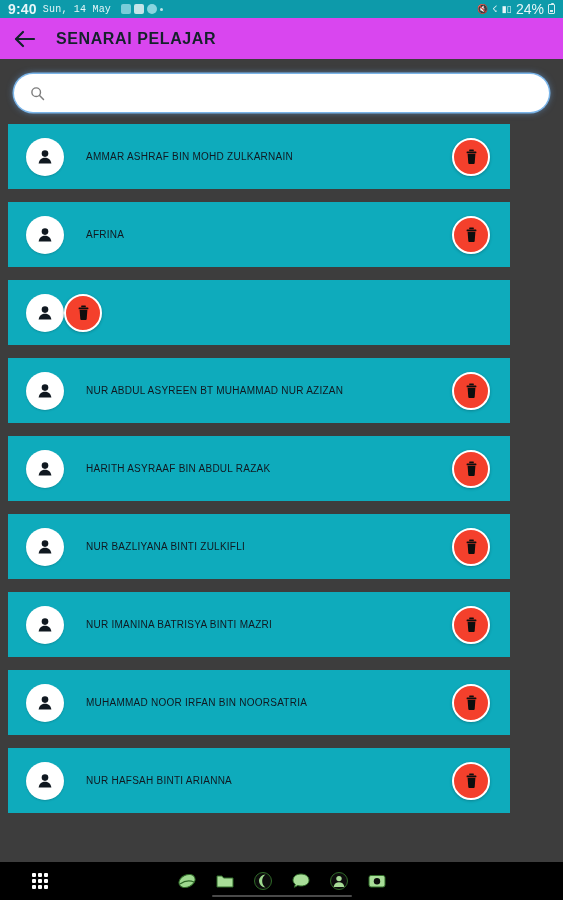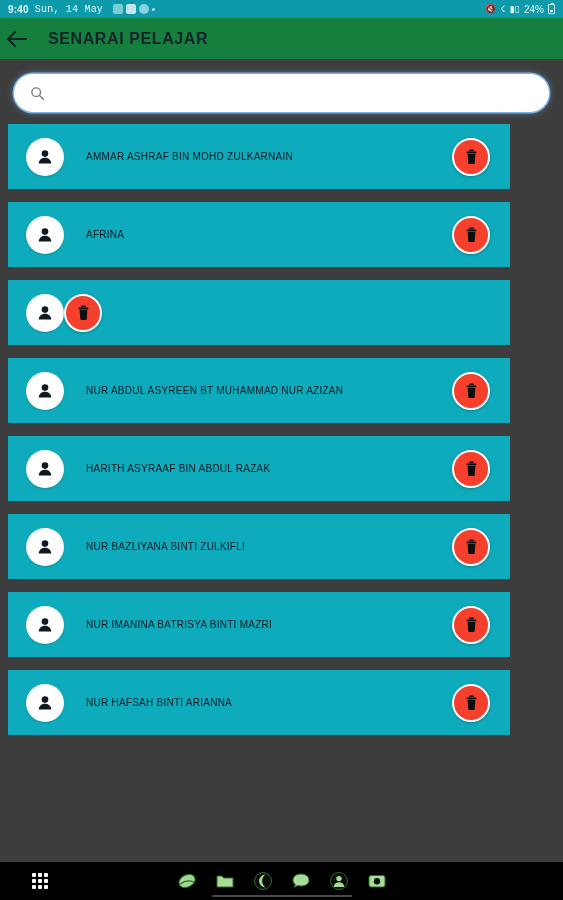--- a/index.html
+++ b/index.html
@@ -23,54 +23,54 @@
     display:flex;
     align-items:center;
     padding:0 8px;
     color:#d9f2f5;
     font-size:10px;
     letter-spacing:.2px;
     position:relative;
     z-index:5;
   }
   .sb-left { display:flex; align-items:center; gap:6px; }
-  .sb-time { font-weight:600; font-size:10px; color:#e6f7f9; }
+  .sb-time { font-weight:600; font-size:14px; color:#e6f7f9; }
   .sb-date { font-size:10px; color:#e6f7f9;font-family:Liberation Mono, monospace; }
   .sb-icons { display:flex; align-items:center; gap:3px; margin-left:4px; }
   .sb-ic {
     width:10px; height:10px; border-radius:2px;
     background:#7fd0db; display:inline-block;
     position:relative; opacity:.95;
   }
   .sb-ic.sq2 { background:#cfe9ec; }
   .sb-ic.sq3 { background:#8fd8e2; border-radius:50%; }
   .sb-dot { width:3px; height:3px; border-radius:50%; background:#bfe4e9; }
   .sb-right { margin-left:auto; display:flex; align-items:center; gap:4px; }
   .sb-right .glyph { font-size:9px; color:#e6f7f9; }
-  .sb-batt { font-size:10px; color:#e6f7f9; letter-spacing:0; }
+  .sb-batt { font-size:14px; color:#e6f7f9; letter-spacing:0; }
   .sb-batt-icon {
     width:7px; height:10px; border:1px solid #d6eef1;
     border-radius:1px; position:relative; display:inline-block;
   }
   .sb-batt-icon:after{
     content:""; position:absolute; top:-2px; left:1.5px;
     width:3px; height:1.5px; background:#d6eef1; border-radius:1px;
   }
   .sb-batt-icon:before{
     content:""; position:absolute; bottom:1px; left:1px; right:1px;
     height:2px; background:#d6eef1;
   }
 
   
   .appbar {
     height:41px;
-    background:#15803d;
-    display:flex;
-    align-items:center;
-    padding:0 6px;
+    background:#d946ef;
+    display:flex;
+    align-items:center;
+    padding:0 14px;
     gap:20px;
     position:relative;
     z-index:4;
   }
   .back-arrow {
     width:22px; height:22px;
     display:flex; align-items:center; justify-content:center;
     cursor:pointer;
   }
   .appbar-title {
@@ -354,20 +354,36 @@
           </svg>
         </div>
       </div>
       <div class="row">
         <div class="avatar">
           <svg width="20" height="20" viewBox="0 0 20 20" aria-hidden="true">
             <circle cx="10" cy="6.6" r="3.3" fill="#101820"></circle>
             <path d="M3.6 16.4 C4.4 12.4 7 10.8 10 10.8 C13 10.8 15.6 12.4 16.4 16.4 Z" fill="#101820"></path>
           </svg>
         </div>
+        <div class="row-name">MUHAMMAD NOOR IRFAN BIN NOORSATRIA</div>
+        <div class="delete-btn">
+          <svg width="15" height="16" viewBox="0 0 15 16" aria-hidden="true">
+            <rect x="5.2" y="0.6" width="4.6" height="1.7" rx="0.5" fill="#0e0e0e"></rect>
+            <rect x="2.6" y="2.4" width="9.8" height="1.9" rx="0.6" fill="#0e0e0e"></rect>
+            <path d="M3.6 4.8 h7.8 l-0.7 9.2 a1 1 0 0 1 -1 0.9 H5.3 a1 1 0 0 1 -1 -0.9 Z" fill="#0e0e0e"></path>
+          </svg>
+        </div>
+      </div>
+      <div class="row">
+        <div class="avatar">
+          <svg width="20" height="20" viewBox="0 0 20 20" aria-hidden="true">
+            <circle cx="10" cy="6.6" r="3.3" fill="#101820"></circle>
+            <path d="M3.6 16.4 C4.4 12.4 7 10.8 10 10.8 C13 10.8 15.6 12.4 16.4 16.4 Z" fill="#101820"></path>
+          </svg>
+        </div>
         <div class="row-name">NUR HAFSAH BINTI ARIANNA</div>
         <div class="delete-btn">
           <svg width="15" height="16" viewBox="0 0 15 16" aria-hidden="true">
             <rect x="5.2" y="0.6" width="4.6" height="1.7" rx="0.5" fill="#0e0e0e"></rect>
             <rect x="2.6" y="2.4" width="9.8" height="1.9" rx="0.6" fill="#0e0e0e"></rect>
             <path d="M3.6 4.8 h7.8 l-0.7 9.2 a1 1 0 0 1 -1 0.9 H5.3 a1 1 0 0 1 -1 -0.9 Z" fill="#0e0e0e"></path>
           </svg>
         </div>
       </div>
     </div>

